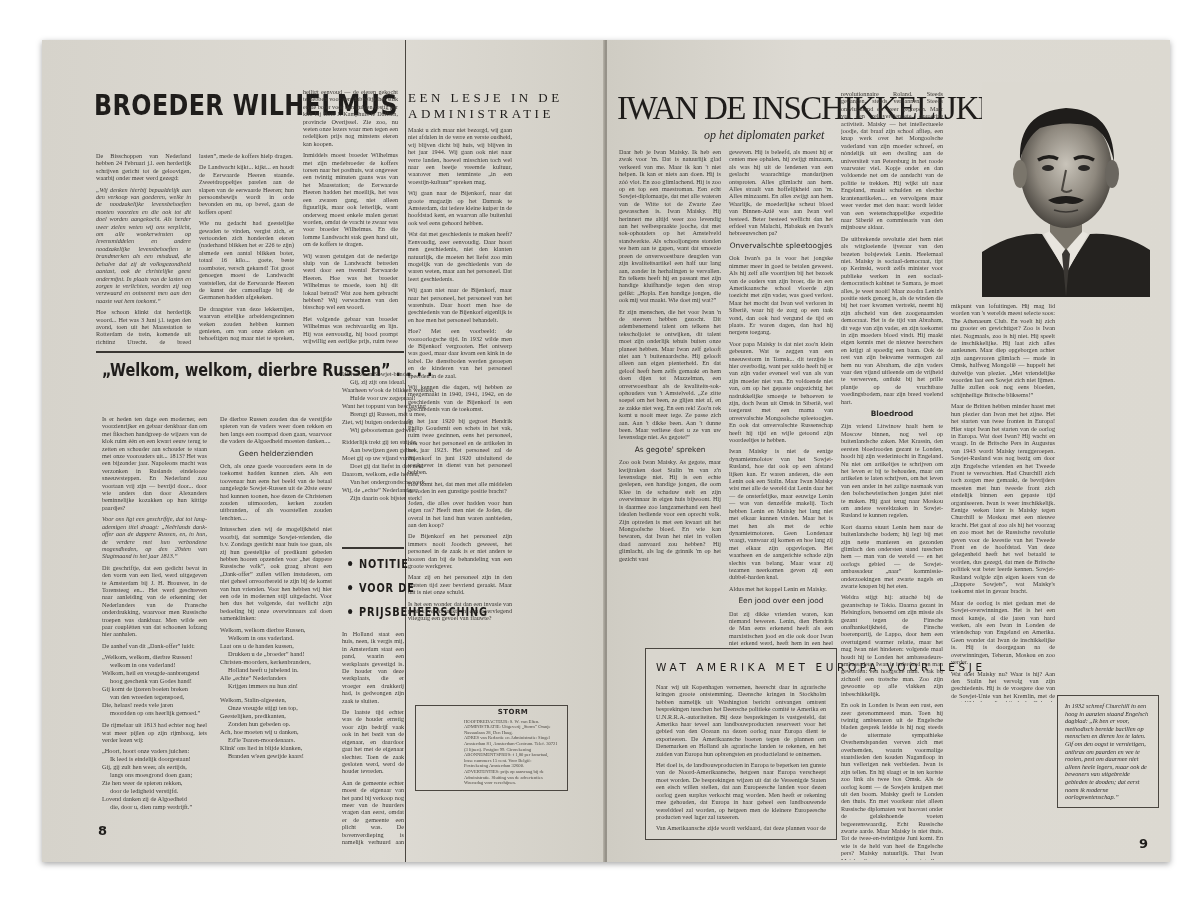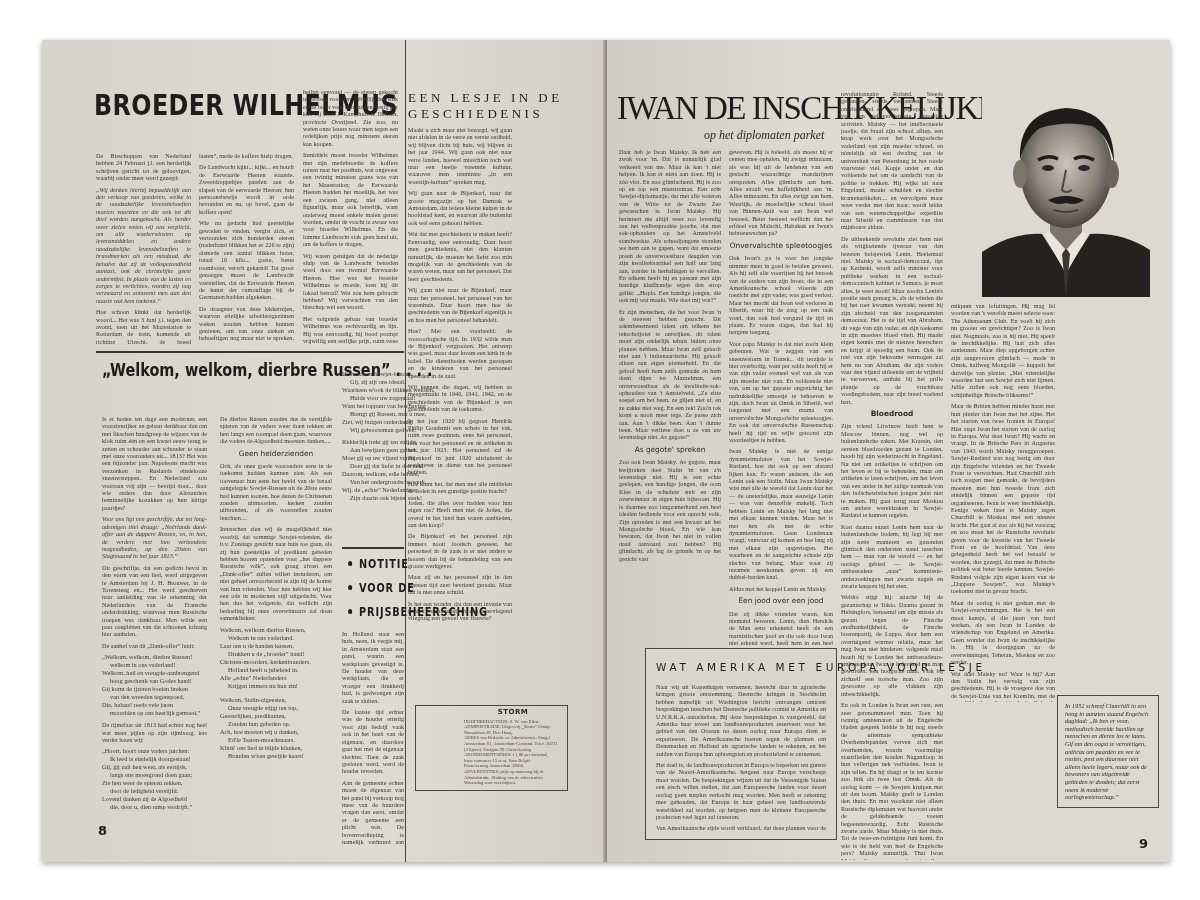--- a/index.html
+++ b/index.html
@@ -59,21 +59,21 @@
       <p>heiligt eenvoud — de eieren gekocht te hebben voor een dubbeltje het stuk en de boter voor tien gulden zestig per kilo bij Boer J. Kamphuis te Dalfsen, provincie Overijssel. Zie zoo, nu weten onze lezers waar men tegen een redelijken prijs nog minstens eieren kan koopen.</p>
       <p>Inmiddels moest broeder Wilhelmus met zijn medebroeder de koffers torsen naar het posthuis, wat ongeveer een twintig minuten gaans was van het Maasstation; de Eerwaarde Heeren hadden het moeilijk, het was een zwaren gang, niet alleen figuurlijk, maar ook letterlijk, want onderweg moest enkele malen gerust worden, omdat de vracht te zwaar was voor broeder Wilhelmus. En die lomme Landwacht stak geen hand uit, om de koffers te dragen.</p>
       <p>Wij waren getuigen dat de nederige sluip van de Landwacht betreden werd door een twental Eerwaarde Heeren. Hoe was het broeder Wilhelmus te moede, toen hij dit lokaal betrad? Wat zou hem gebracht hebben? Wij verwachten van den bisschop wel een woord.</p>
       <p>Het volgende gebaar van broeder Wilhelmus was rechtvaardig en lijn. Hij was eenvoudig, hij bood prompt vrijwillig een eerlijke prijs, ruim twee maal zoveel als hij ervoor betaalde, maal zoo waarlijk op hun bestemming komen, n.l. bij zieken of bij behoeftige arbeidersgezinnen.</p>
     </div>
 
     <div class="vrule" style="left:363px;top:0;height:822px;background:#4a4640;"></div>
 
     <div class="abs hd-lesje" style="left:366px;top:50px;">
       <div>EEN LESJE IN DE</div>
-      <div>GESCHIEDENIS</div>
+      <div>ADMINISTRATIE</div>
     </div>
     <div class="col" style="left:366px;top:86px;width:104px;height:560px;">
       <p>Maakt u zich maar niet bezorgd, wij gaan niet afdalen in de verre en verste oudheid, wij blijven dicht bij huis, wij blijven in het jaar 1944. Wij gaan ook niet naar verre landen, hoewel misschien toch wel naar een beetje vreemde kultuur, waarover men tenminste „in een woestijn-kultuur” spreken mag.</p>
       <p>Wij gaan naar de Bijenkorf, naar dat groote magazijn op het Damrak te Amsterdam, dat iedere kleine kuiper in de hoofdstad kent, en waarvan alle buitenlui ook wel eens gehoord hebben.</p>
       <p>Wat dat met geschiedenis te maken heeft? Eenvoudig, zeer eenvoudig. Daar hoort men geschiedenis, niet den klanten natuurlijk, die moeten het liefst zoo min mogelijk van de geschiedenis van de waren weten, maar aan het personeel. Dat leert geschiedenis.</p>
       <p>Wij gaan niet naar de Bijenkorf, maar naar het personeel, het personeel van het warenhuis. Daar hoort men hoe de geschiedenis van de Bijenkorf eigenlijk is en hoe men het personeel behandelt.</p>
       <p>Hoe? Met een voorbeeld: de vooroorlogsche tijd. In 1932 wilde men de Bijenkorf vergrooten. Het ontwerp was goed, maar daar kwam een kink in de kabel. De dienstboden werden geroepen en de kinderen van het personeel speelden in de zaal.</p>
       <p>Wij kennen die dagen, wij hebben ze meegemaakt in 1940, 1941, 1942, en de geschiedenis van de Bijenkorf is een geschiedenis van de toekomst.</p>
       <p>In het jaar 1920 bij gegroet Hendrik Philip Goudsmit een schets in het vak, ruim twee gezinnen, eens het personeel, ook voor het personeel en de artikelen in het jaar 1923. Het personeel zal de Bijenkorf in juni 1920 uitsluitend de werkgever in dienst van het personeel hebben.</p>
       <p>Hoe komt het, dat men met alle middelen de Joden in een gunstige positie bracht?</p>

